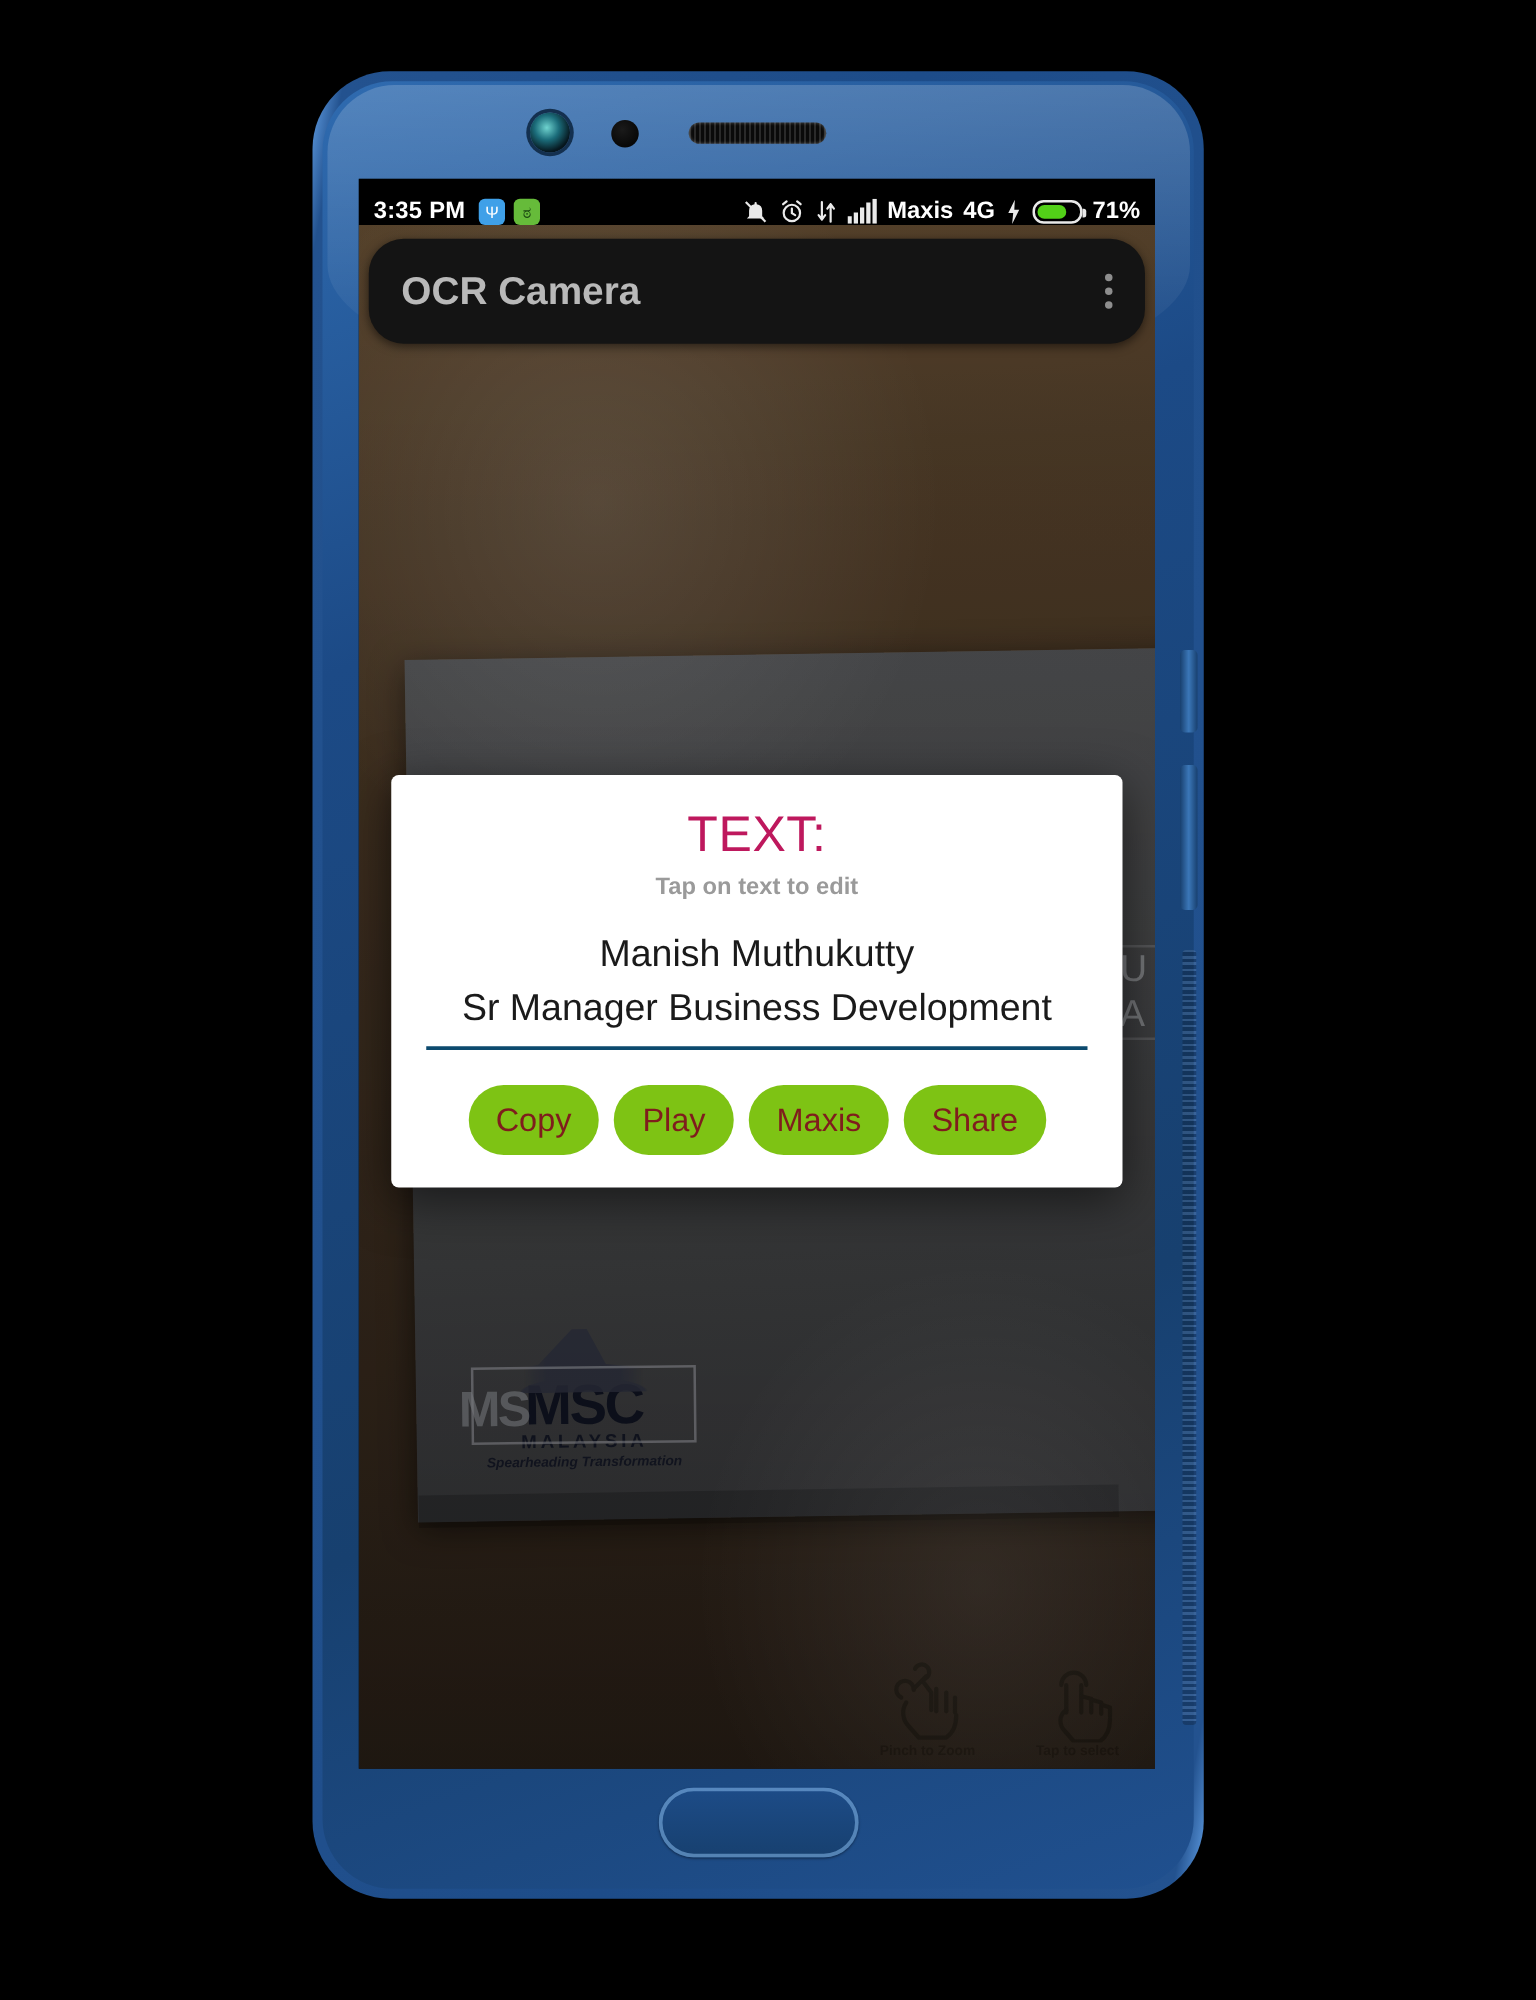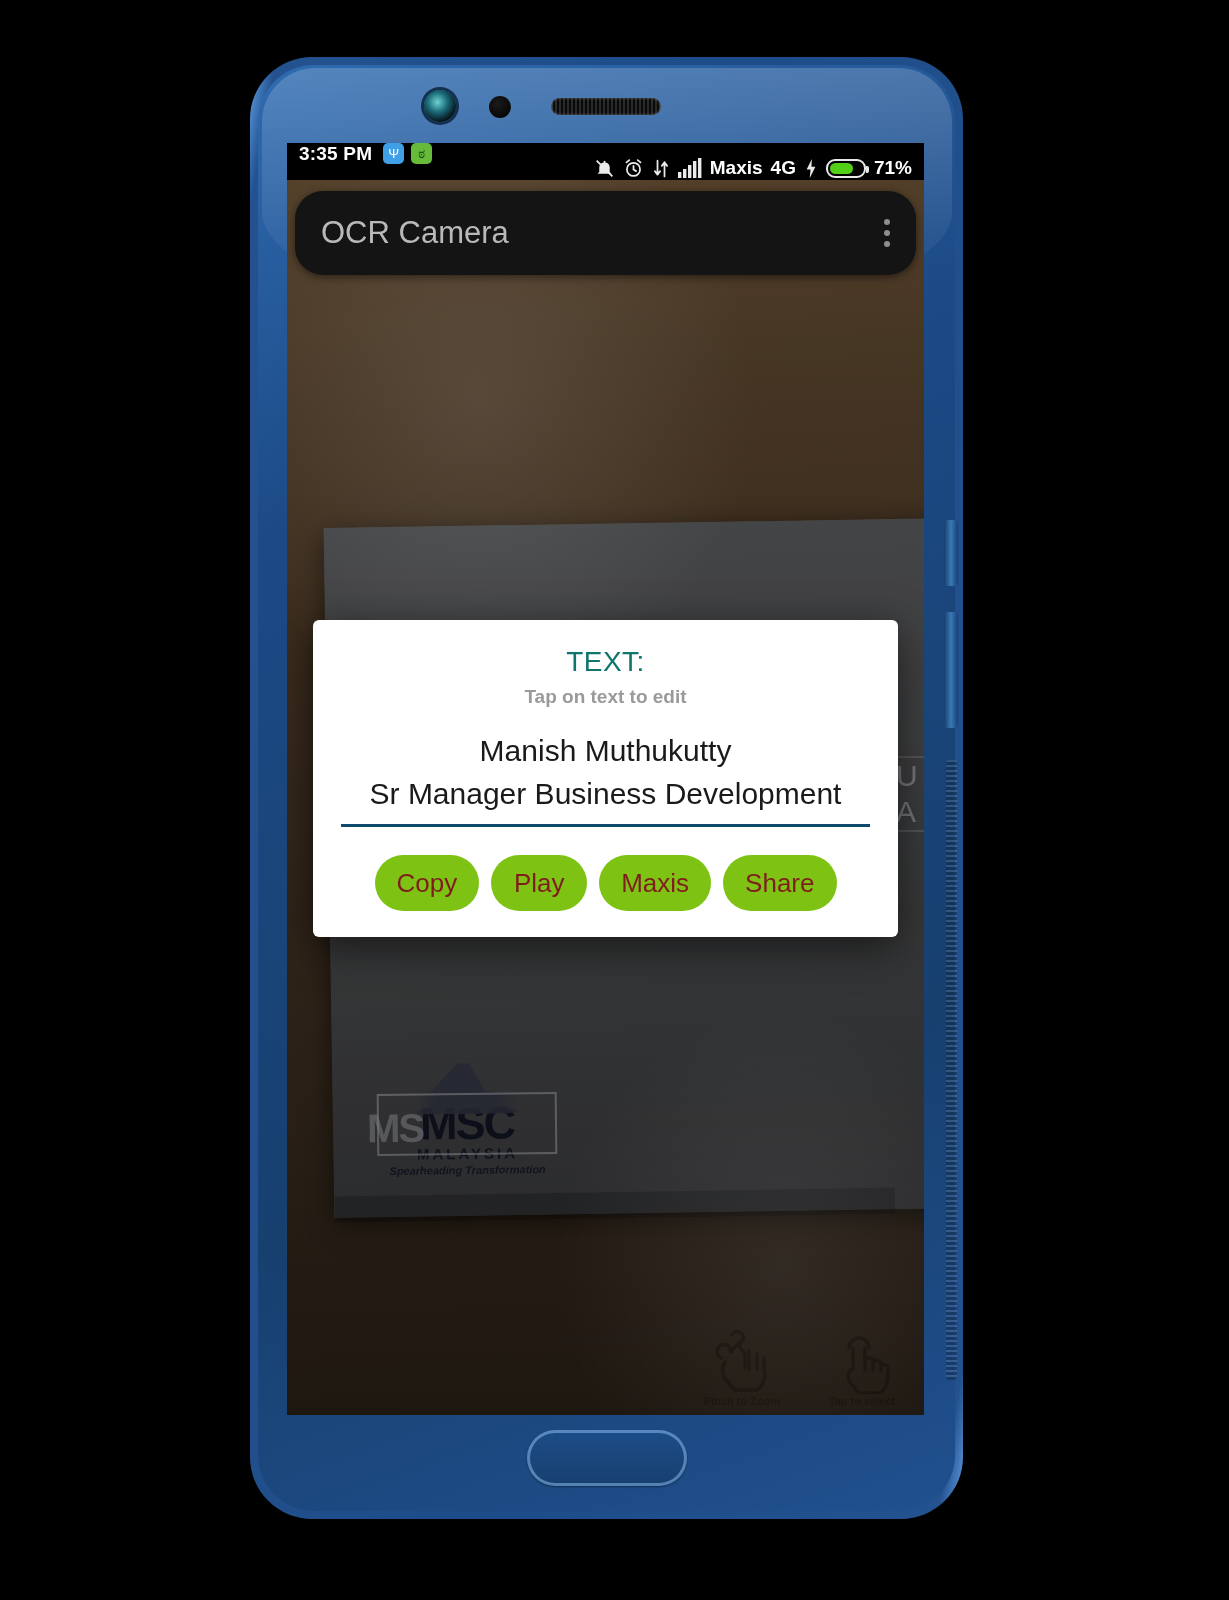--- a/index.html
+++ b/index.html
@@ -101,21 +101,21 @@
     width: 637px; height: 1272px;
     overflow: hidden;
     background: #000;
   }
 
   
   .statusbar {
     position: absolute; left: 0; top: 0;
     width: 100%; height: 37px;
     background: #000;
-    display: flex; align-items: flex-start;
+    display: flex; align-items: flex-end;
     padding: 0 12px;
     color: #ffffff;
   }
   .sb-time { font-size: 19px; font-weight: bold; letter-spacing: .2px; }
   .sb-left-icons { display: flex; align-items: center; gap: 7px; margin-left: 11px; }
   .mini-badge { width: 21px; height: 21px; border-radius: 5px; display:flex; align-items:center; justify-content:center; font-size:13px; line-height:1; }
   .badge-usb { background: #3fa0e8; color: #ffffff; }
   .badge-droid { background: #66bb3a; color: #1c4a12; }
   .sb-right { margin-left: auto; display: flex; align-items: center; gap: 8px; margin-top: 14px; }
   .sb-right svg { display: block; }
@@ -215,37 +215,37 @@
   
   .appbar {
     position: absolute; left: 8px; top: 48px;
     width: 621px; height: 84px;
     background: #141414;
     border-radius: 28px;
     display: flex; align-items: center;
     padding: 0 26px;
     box-shadow: 0 2px 8px rgba(0,0,0,0.5);
   }
-  .appbar-title { color: #b9b9b9; font-size: 31px; font-weight: 400; }
+  .appbar-title { color: #b9b9b9; font-size: 31px; font-weight: 700; }
   .overflow { margin-left: auto; display: flex; flex-direction: column; gap: 5px; }
   .overflow i { display: block; width: 6px; height: 6px; border-radius: 50%; background: #8e8e8e; }
 
   
   .dialog {
     position: absolute;
     left: 26px; top: 477px;
     width: 585px;
     background: #ffffff;
     border-radius: 6px;
     box-shadow: 0 10px 40px rgba(0,0,0,0.55);
     padding: 26px 22px 26px;
     text-align: center;
   }
   .dlg-title {
-    color: #0f766e; font-size: 28px; font-weight: 500; letter-spacing: .5px;
+    color: #be185d; font-size: 40px; font-weight: 500; letter-spacing: .5px;
   }
   .dlg-sub { color: #9a9a9a; font-size: 19px; margin-top: 8px; font-weight: bold; }
   .dlg-text-field {
     margin: 22px 6px 0;
     border-bottom: 3px solid #0c4a6e;
     padding-bottom: 8px;
   }
   .dlg-line { color: #1a1a1a; font-size: 30px; line-height: 1.43; font-weight: 400; }
   .dlg-actions {
     margin-top: 28px;

